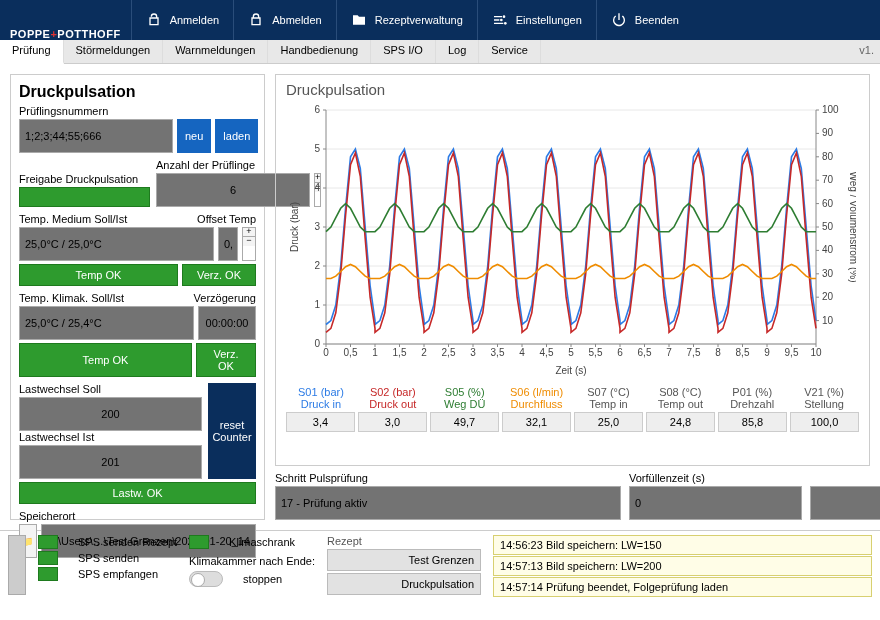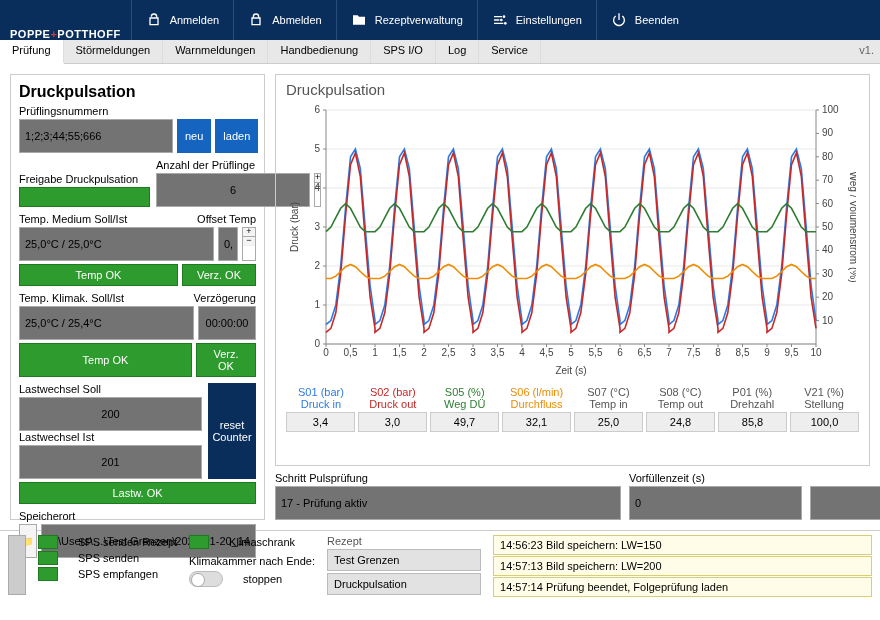--- a/index.html
+++ b/index.html
@@ -42,21 +42,21 @@
   .bottom-row{display:flex;gap:8px;margin-top:6px}
   .bottom-row .grp{display:flex;flex-direction:column}
   .bottom-row label{font-size:11px;margin-bottom:2px}
   .footer{display:flex;padding:4px 8px;gap:12px;border-top:1px solid #ccc;height:80px}
   .led-col{display:flex;flex-direction:column;gap:2px}
   .led-row{display:flex;align-items:center;gap:20px;font-size:11px}
   .led{width:20px;height:14px;background:#2e9b2e;border:1px solid #1e7a1e}
   .led.gray{background:#ccc;border:1px solid #aaa}
   .rez{display:flex;flex-direction:column;gap:2px;width:154px}
   .rez-h{font-size:11px;color:#555}
-  .rez-btn{background:#e2e2e2;border:1px solid #bbb;padding:4px 6px;text-align:left;font-size:11px;cursor:pointer}
+  .rez-btn{background:#e2e2e2;border:1px solid #bbb;padding:4px 6px;text-align:right;font-size:11px;cursor:pointer}
   .log-col{flex:1;display:flex;flex-direction:column;gap:1px}
   .log-line{background:#fffde7;border:1px solid #d8d070;padding:3px 6px;font-size:11px}
   .toggle{width:34px;height:16px;border-radius:10px;background:#ddd;border:1px solid #bbb;position:relative}
   .toggle::after{content:"";position:absolute;left:1px;top:1px;width:12px;height:12px;border-radius:50%;background:#fff;border:1px solid #aaa}
   svg.axis text{font-size:10px;fill:#444}
   .file-icon{width:18px;border:1px solid #aaa;background:#f4f4f4;display:flex;align-items:center;justify-content:center;font-size:10px}
 </style>
 </head>
 <body>
 

